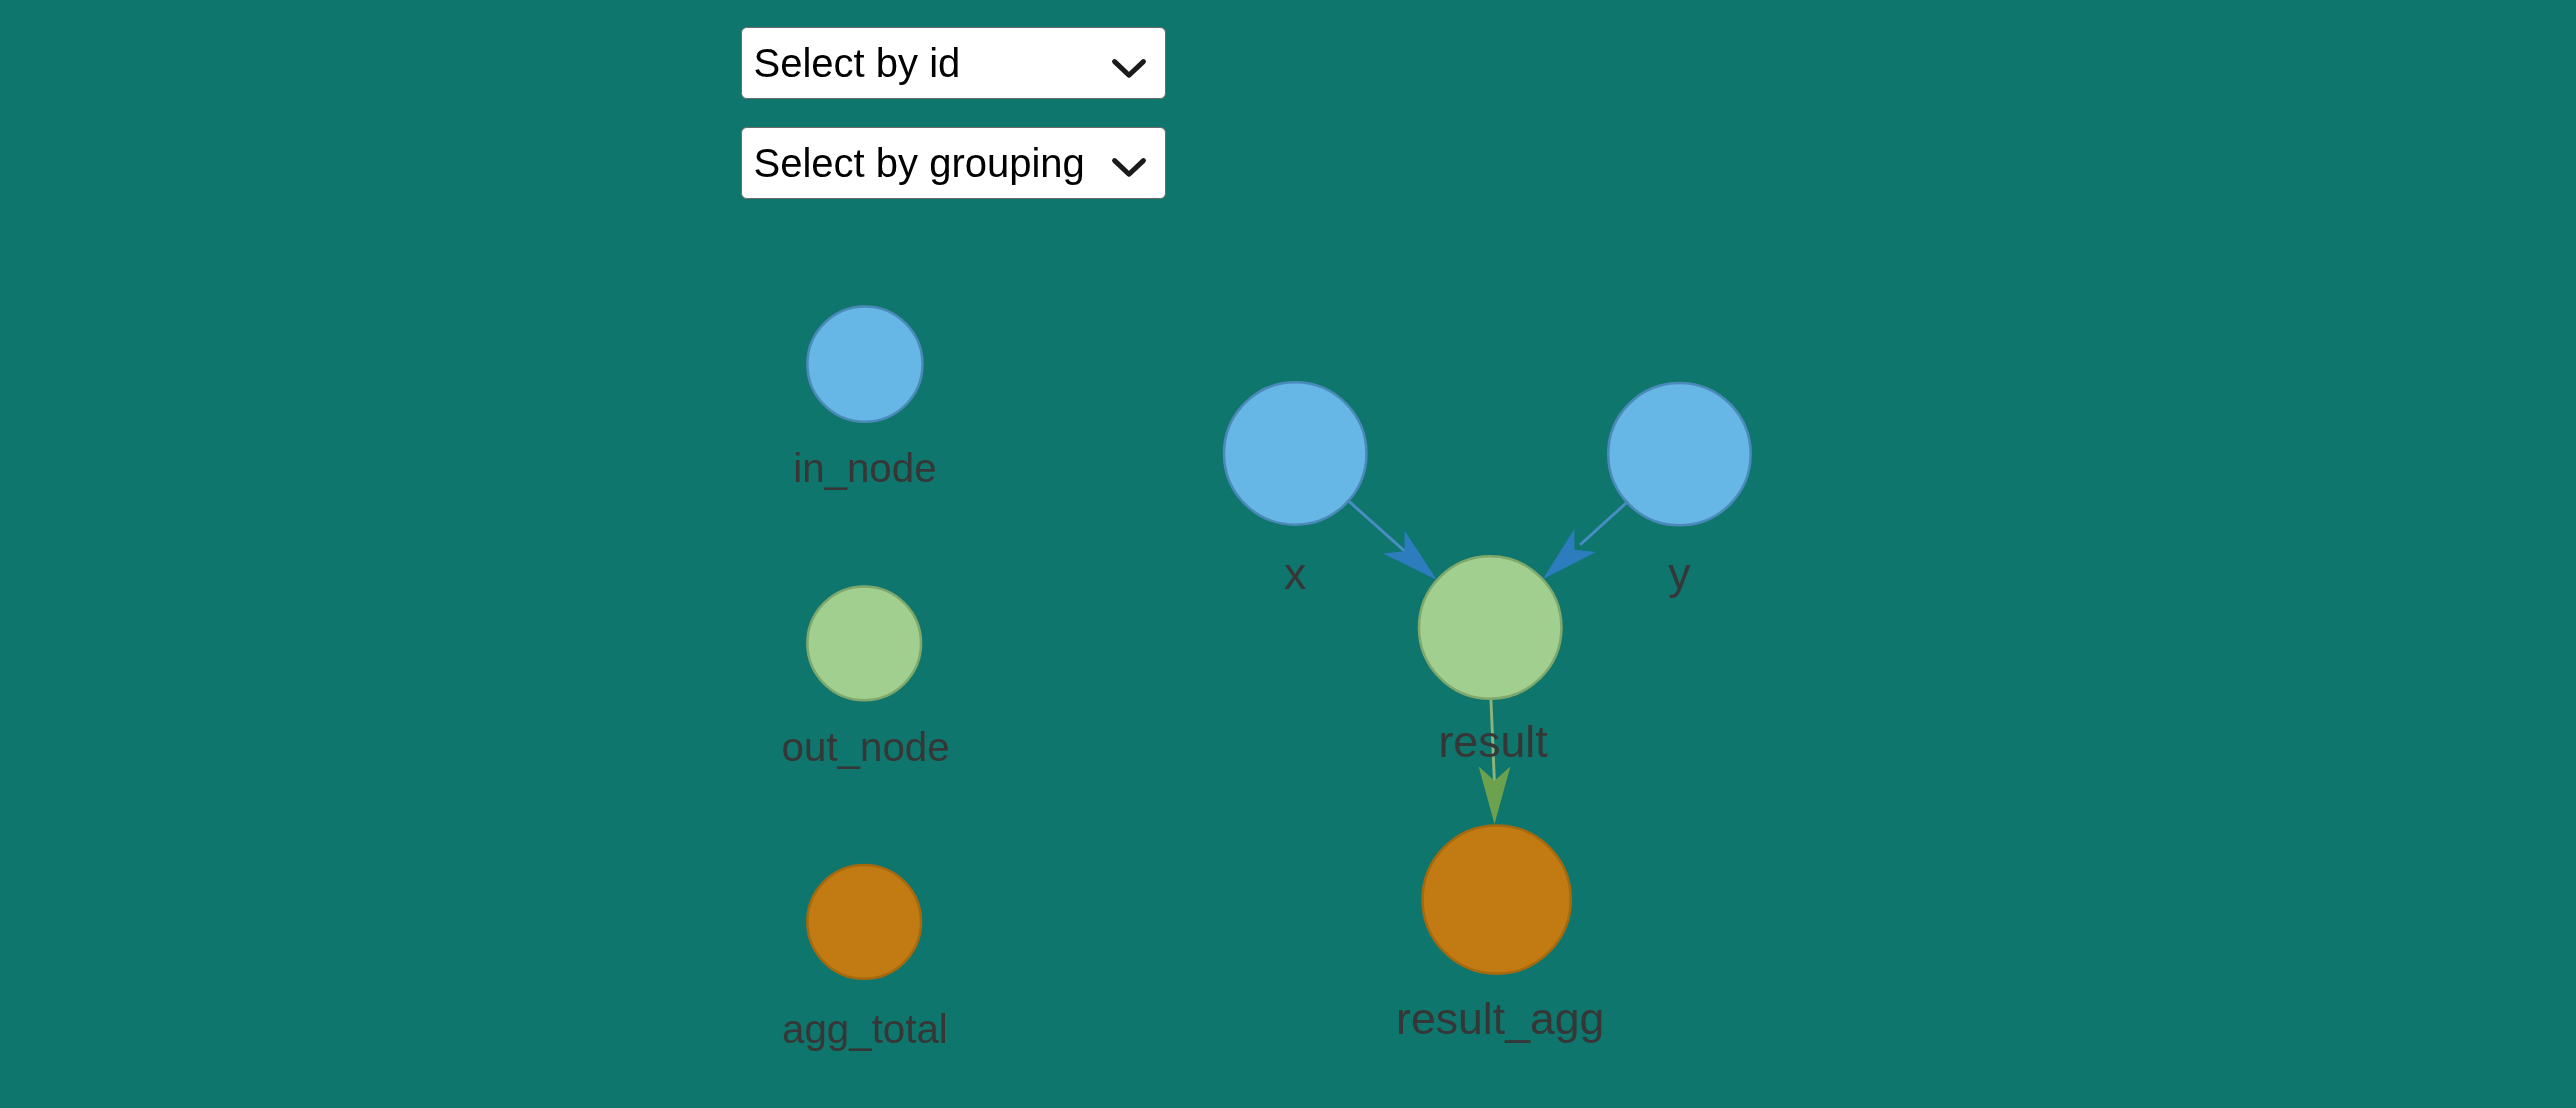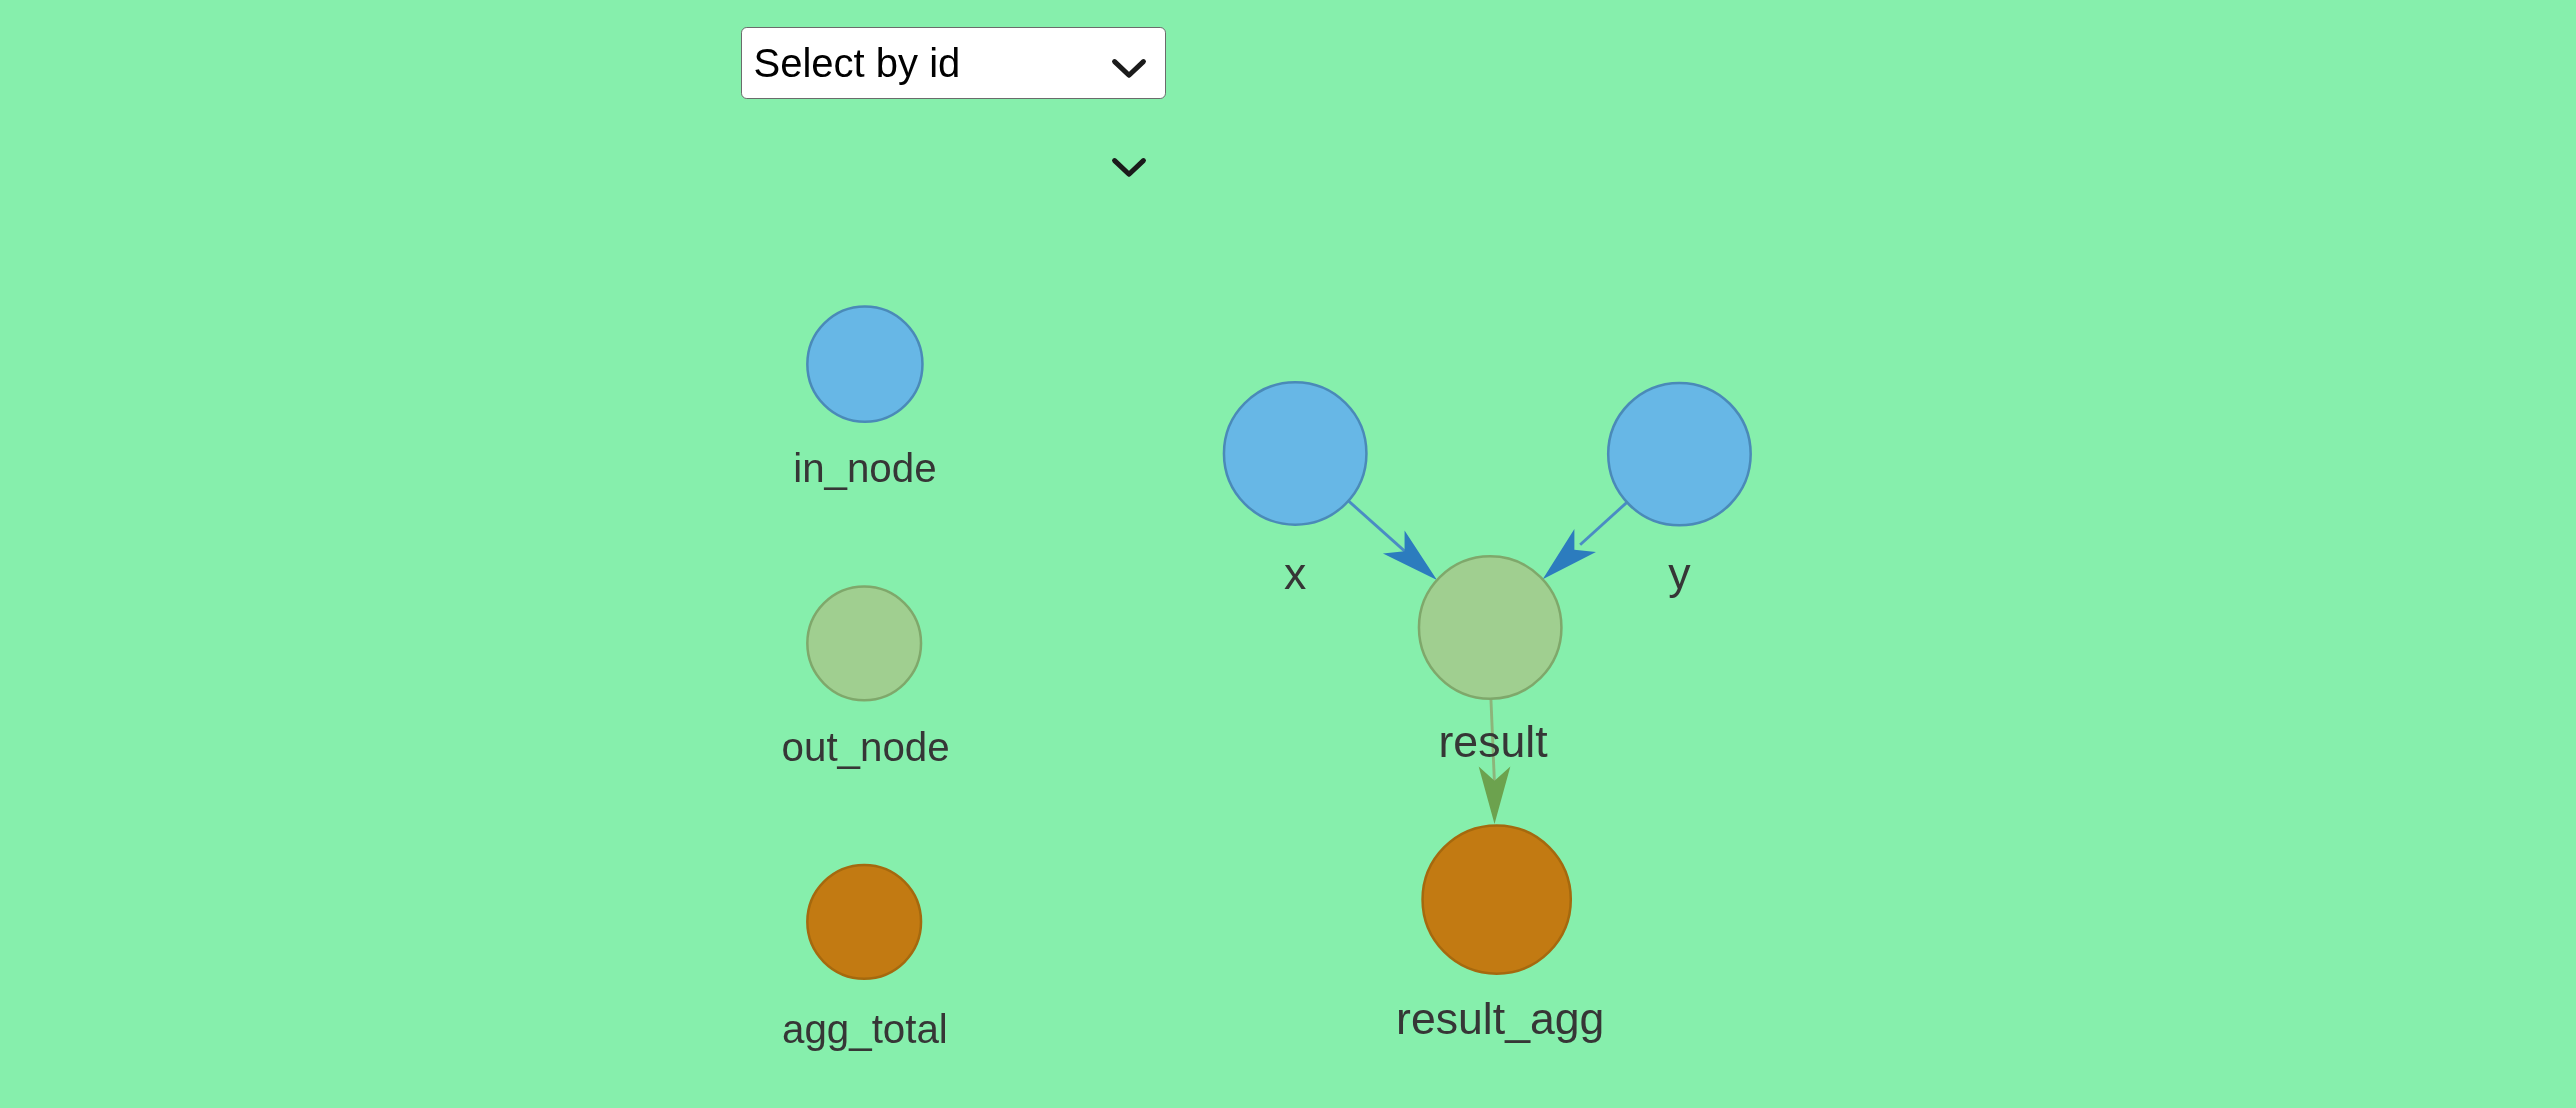--- a/index.html
+++ b/index.html
@@ -1,20 +1,20 @@
 <!DOCTYPE html>
 <html style="font-size:11.5px"><head>
 <meta charset="utf-8">
 <style>
   html, body { margin: 0; padding: 0; background: #ffffff; }
   .page {
     position: relative;
     width: 2576px;
     height: 1109px;
-    background: #86efac;
+    background: #0f766e;
     overflow: hidden;
     font-family: "Liberation Sans", "DejaVu Sans", sans-serif;
   }
   select.flat-select {
     position: absolute;
     left: 741px;
     width: 425px;
     height: 72px;
     box-sizing: border-box;
     background: #ffffff;
@@ -64,20 +64,23 @@
 
   <select id="select-by-id" class="flat-select">
     <option selected="">Select by id</option>
   </select>
   <span class="chev" id="chev1">
     <svg width="36" height="21.6" viewBox="0 0 50 30">
       <polyline points="5,5 25,24 45,5" fill="none" stroke="#1b1b1b" stroke-width="7" stroke-linecap="round" stroke-linejoin="round"></polyline>
     </svg>
   </span>
 
+  <select id="select-by-grouping" class="flat-select">
+    <option selected="">Select by grouping</option>
+  </select>
   <span class="chev" id="chev2">
     <svg width="36" height="21.6" viewBox="0 0 50 30">
       <polyline points="5,5 25,24 45,5" fill="none" stroke="#1b1b1b" stroke-width="7" stroke-linecap="round" stroke-linejoin="round"></polyline>
     </svg>
   </span>
 
   <svg class="network" viewBox="0 0 3580 1541">
 
     <g>
       <g>

